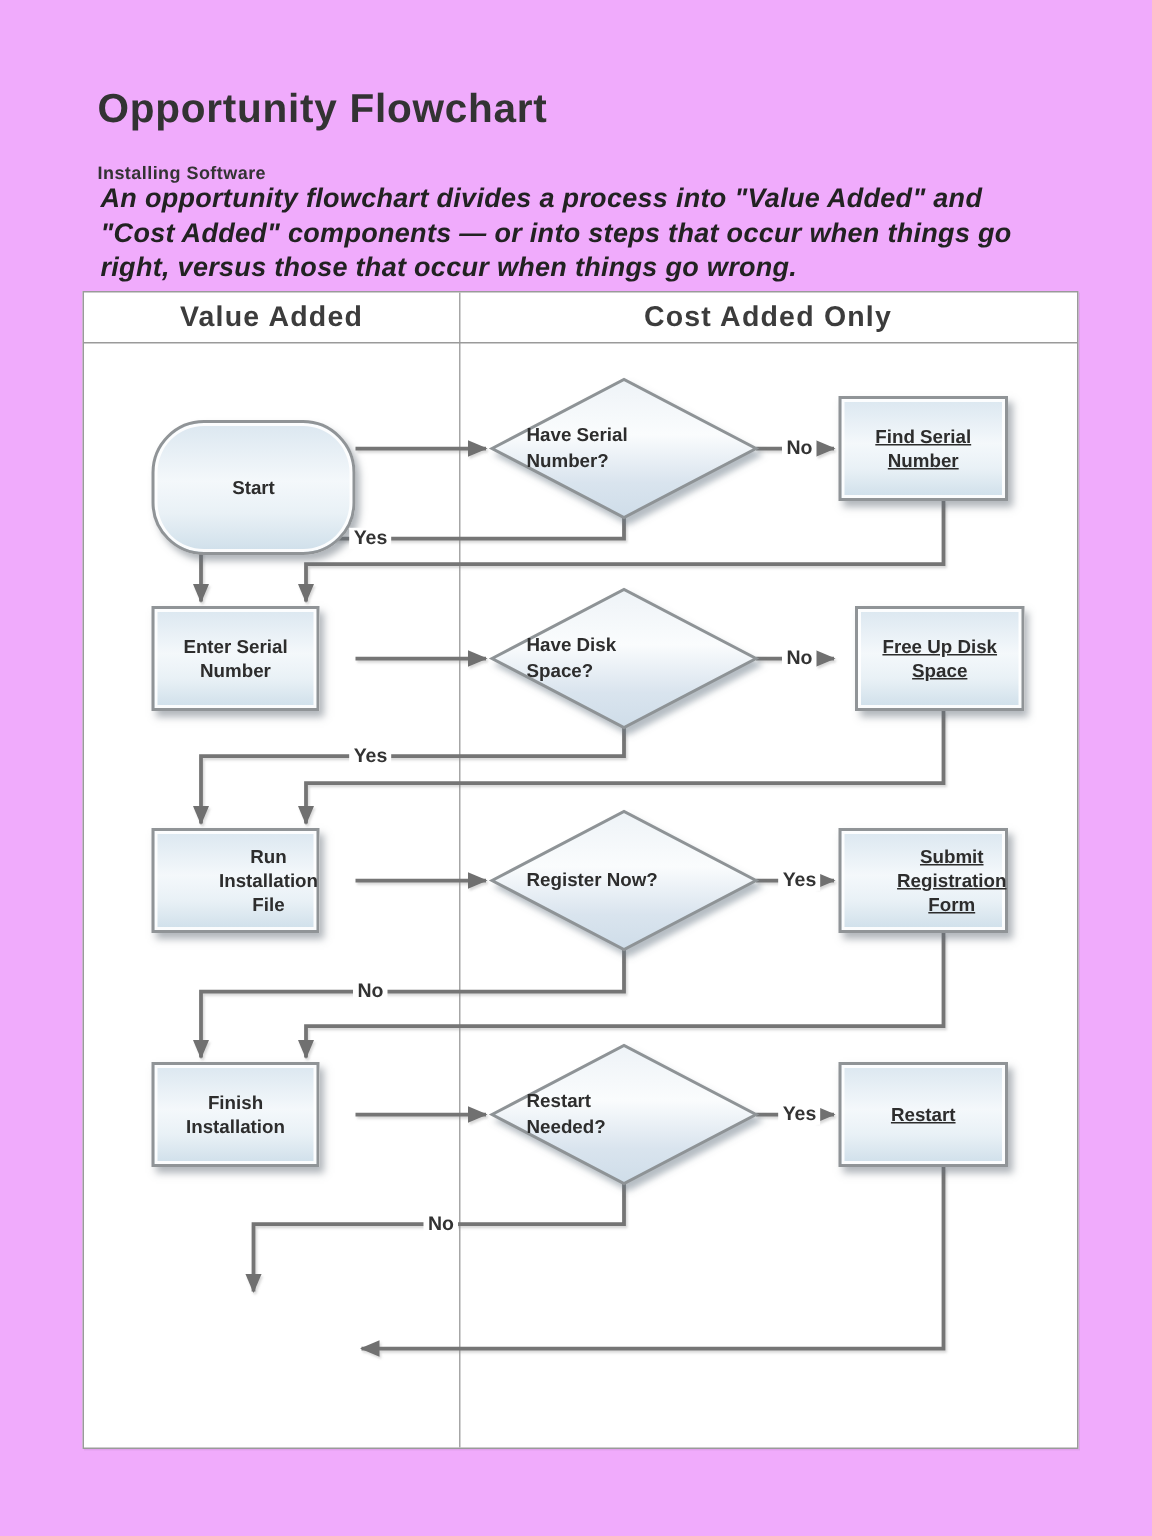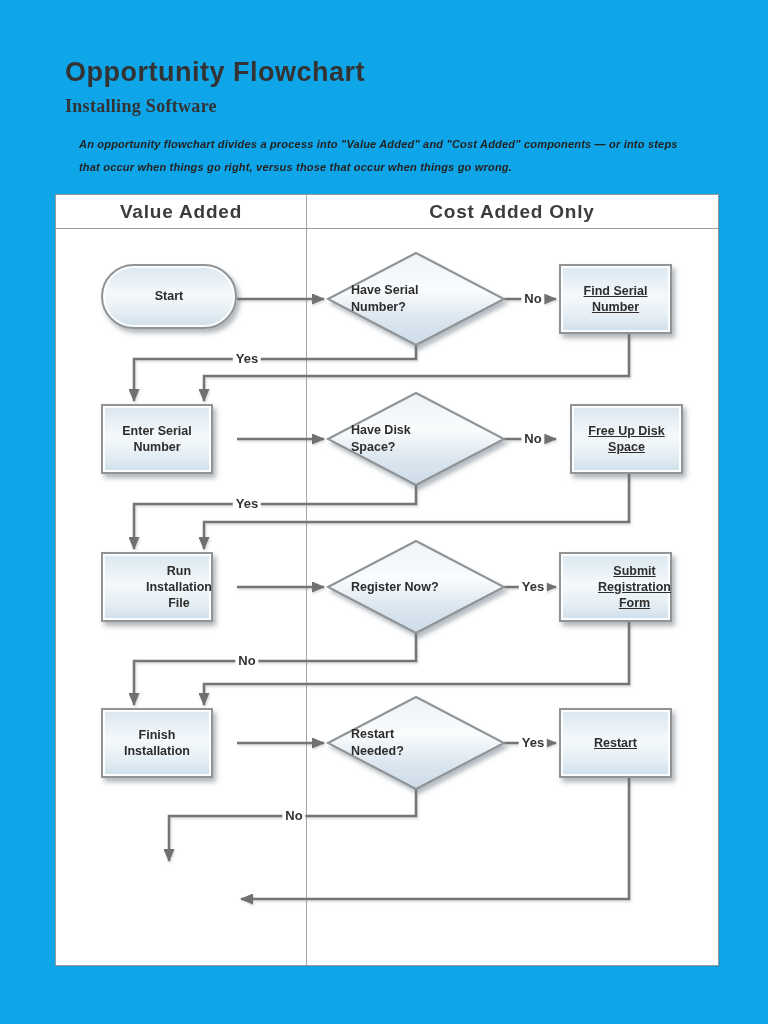--- a/index.html
+++ b/index.html
@@ -1,33 +1,33 @@
 <!DOCTYPE html>
 <html><head>
 <meta charset="utf-8">
 <style>
   html,body{margin:0;padding:0;background:#ffffff;}
   .page{
     position:relative;
     width:768px;height:1024px;
-    background:#0ea5e9;
+    background:#f0abfc;
     font-family:"Liberation Sans", sans-serif;
     overflow:hidden;
   }
   h1.title{
     position:absolute;left:65px;top:57px;margin:0;
     font-size:27px;font-weight:bold;color:#333;letter-spacing:.5px;
   }
   h2.subtitle{
-    position:absolute;left:65px;top:96px;margin:0;
-    font-size:18px;font-weight:bold;color:#333;letter-spacing:.3px;font-family:Liberation Serif, serif;
+    position:absolute;left:65px;top:108px;margin:0;
+    font-size:12px;font-weight:bold;color:#333;letter-spacing:.3px;
   }
   p.desc{
-    position:absolute;left:67px;top:121px;margin:12px;width:615px;
-    font-size:11px;font-style:italic;font-weight:bold;color:#222;
+    position:absolute;left:67px;top:121px;margin:0;width:615px;
+    font-size:18px;font-style:italic;font-weight:bold;color:#222;
     line-height:23px;letter-spacing:.2px;
   }
   .chart{
     position:absolute;left:55px;top:194px;width:662px;height:770px;
     border:1px solid #9a9a9a;background:#fff;
     box-shadow:1px 1px 0 rgba(0,0,0,0.06);
   }
   .col-divider{
     position:absolute;left:250px;top:0;bottom:0;width:1px;
     background:#a6a6a6;z-index:0;
@@ -43,21 +43,21 @@
     position:absolute;z-index:2;box-sizing:border-box;
     border:2px solid #909497;
     background:linear-gradient(180deg,#dbe7f0 0%,#f4f8fb 45%,#e9f1f6 70%,#cfdfea 100%);
     box-shadow:3px 4px 5px rgba(100,110,120,0.5), inset 0 0 0 2px rgba(255,255,255,0.9);
     display:flex;align-items:center;justify-content:center;text-align:center;
     font-size:12.5px;font-weight:bold;color:#2d2d2d;line-height:1.3;
     white-space:pre-line;padding:2px;
   }
   .node.box{width:113px;height:70px;text-decoration:underline;}
   .node.box-l{width:112px;height:70px;}
-  .node.pill{width:136px;height:65px;border-radius:35px;}
+  .node.pill{width:136px;height:90px;border-radius:35px;margin-top:16px;}
   .dlabel{
     position:absolute;z-index:3;width:130px;text-align:left;
     transform:translate(-50%,-50%);
     font-size:12.5px;font-weight:bold;color:#2d2d2d;line-height:1.35;
     white-space:pre-line;pointer-events:none;
   }
   .elabel{
     position:absolute;z-index:3;transform:translate(-50%,-50%);
     font-size:13px;font-weight:bold;color:#333;background:#fff;
     padding:0 3px;line-height:1.1;

